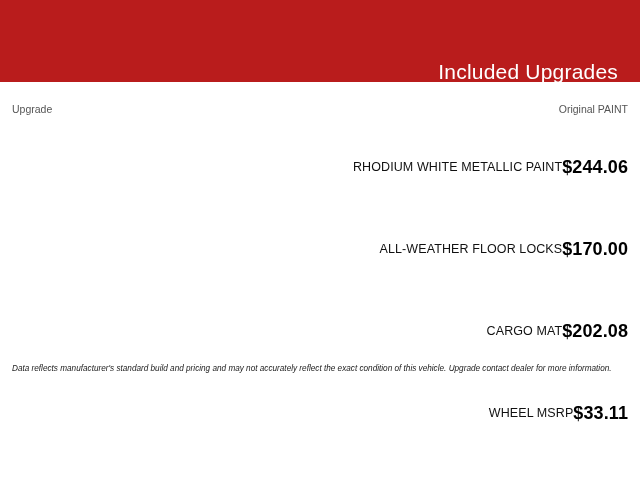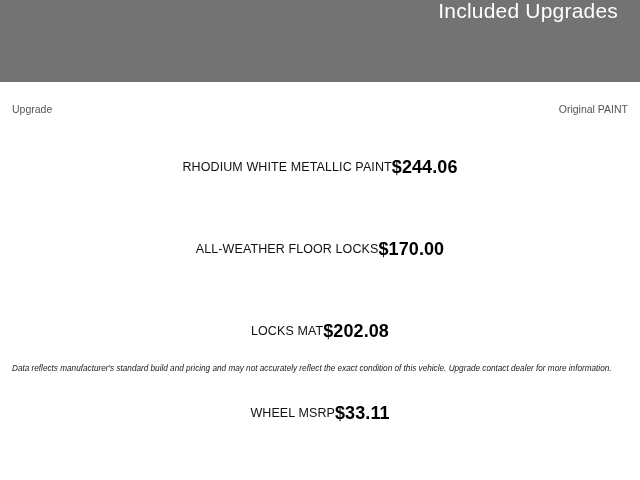--- a/index.html
+++ b/index.html
@@ -19,23 +19,23 @@
     height: 480px;
     background: #ffffff;
     box-sizing: border-box;
   }
   .header-bar {
     position: absolute;
     left: 0;
     top: 0;
     width: 640px;
     height: 82px;
-    background: #737373;
+    background: #b91c1c;
     display: flex;
-    align-items: flex-start;
+    align-items: flex-end;
     justify-content: flex-end;
     box-sizing: border-box;
     padding-right: 22px;
   }
   .header-title {
     color: #ffffff;
     font-size: 21px;
     font-weight: 400;
     letter-spacing: 0.2px;
     line-height: 1;
@@ -63,21 +63,21 @@
     font-size: 10.5px;
     color: #555555;
     font-weight: 400;
   }
   .rows {
     margin-top: 2px;
   }
   .row {
     display: flex;
     align-items: center;
-    justify-content: center;
+    justify-content: flex-end;
     height: 82px;
     box-sizing: border-box;
   }
   .row-label {
     font-size: 12.5px;
     color: #111111;
     font-weight: 400;
     letter-spacing: 0.1px;
   }
   .row-price {
@@ -119,21 +119,21 @@
         <div class="row-label">RHODIUM WHITE METALLIC PAINT</div>
         <div class="row-price">$244.06</div>
       </div>
 
       <div class="row">
         <div class="row-label">ALL-WEATHER FLOOR LOCKS</div>
         <div class="row-price">$170.00</div>
       </div>
 
       <div class="row">
-        <div class="row-label">LOCKS MAT</div>
+        <div class="row-label">CARGO MAT</div>
         <div class="row-price">$202.08</div>
       </div>
 
       <div class="row">
         <div class="row-label">WHEEL MSRP</div>
         <div class="row-price">$33.11</div>
       </div>
 
     </div>
   </div>

